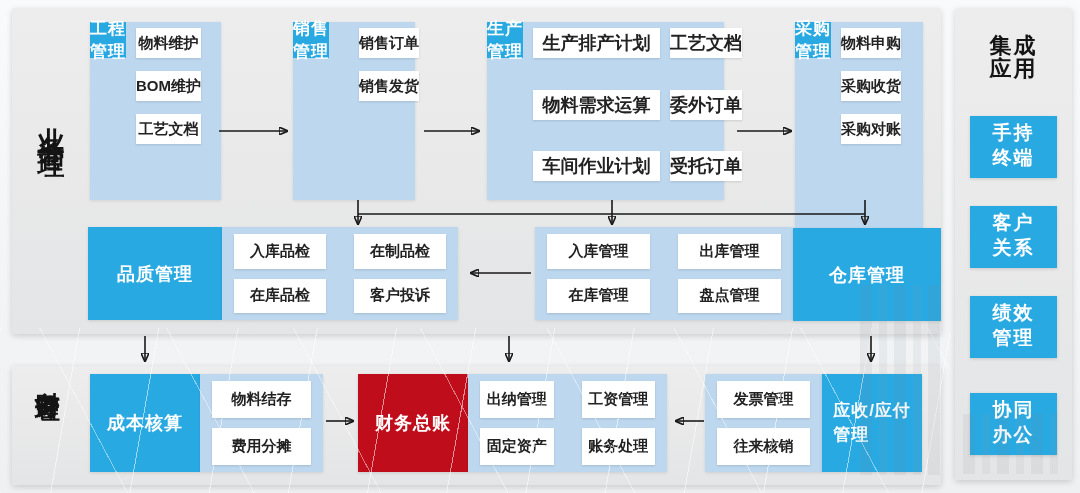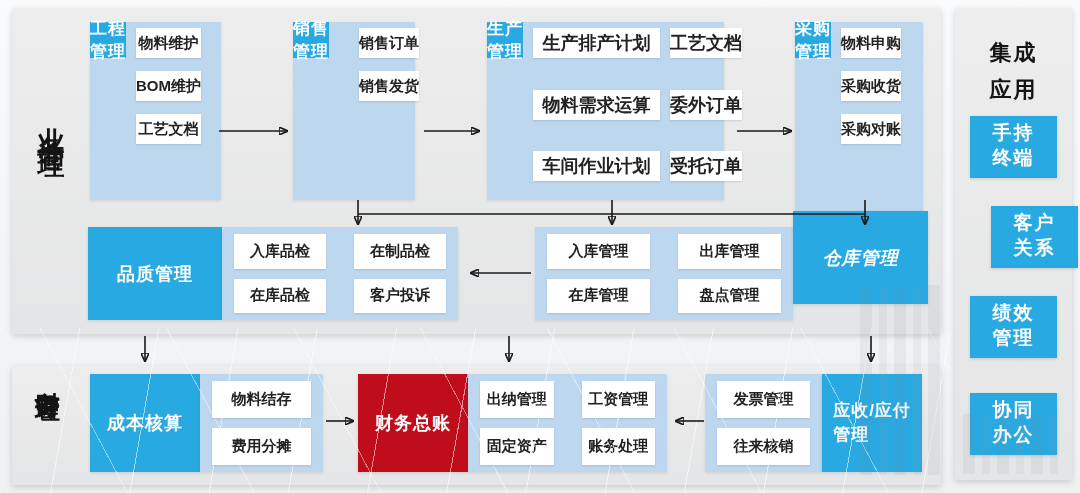--- a/index.html
+++ b/index.html
@@ -65,21 +65,21 @@
     display:grid;grid-template-columns:1fr 1fr;gap:10px 28px;
     padding:7px 12px;box-sizing:border-box;
     box-shadow:0 1px 3px rgba(0,0,0,.10);
   }
   .grid2.one-col{grid-template-columns:1fr;}
   .grid2 .mod{height:auto;}
   
   .side-title{
     position:absolute;left:0;width:117px;text-align:center;
     font-size:22px;font-weight:700;color:#141414;
-    white-space:pre-line;line-height:37px;letter-spacing:2px;
+    white-space:pre-line;line-height:23px;letter-spacing:2px;
   }
   .side-box{
     position:absolute;left:15px;width:87px;height:62px;
     background:#29a9e1;color:#fff;
     display:flex;align-items:center;justify-content:center;text-align:center;
     font-size:19px;font-weight:700;line-height:25px;letter-spacing:2px;
     white-space:pre-line;
     box-shadow:0 1px 3px rgba(0,0,0,.15);
     font-family:Liberation Mono, monospace;
   }
@@ -152,21 +152,21 @@
       <div class="mod">在库品检</div>
       <div class="mod">客户投诉</div>
     </div>
 
     <div class="grid2" style="left:523px;top:219px;width:258px;height:93px;">
       <div class="mod">入库管理</div>
       <div class="mod">出库管理</div>
       <div class="mod">在库管理</div>
       <div class="mod">盘点管理</div>
     </div>
-    <div class="solid" style="left:781px;top:203px;width:135px;height:93px;font-style:italic;">仓库管理</div>
+    <div class="solid" style="left:781px;top:220px;width:148px;height:93px;">仓库管理</div>
   </div>
 
   <div class="panel" style="left:12px;top:366px;width:929px;height:119px;">
 
     <div class="vlabel" style="left:20px;top:5px;font-size:25px;letter-spacing:2px;">财务管理</div>
 
     <div class="solid" style="left:78px;top:8px;width:110px;height:98px;">成本核算</div>
 
     <div class="grid2 one-col" style="left:188px;top:8px;width:123px;height:98px;">
       <div class="mod">物料结存</div>
@@ -189,21 +189,21 @@
 
     <div class="solid" style="left:810px;top:8px;width:100px;height:98px;font-size:17px;">应收/应付
 管理</div>
   </div>
 
   <div class="panel" style="left:955px;top:8px;width:117px;height:472px;">
     <div class="side-title" style="top:26px;">集成
 应用</div>
     <div class="side-box" style="top:108px;">手持
 终端</div>
-    <div class="side-box" style="top:198px;margin-left:21px;">客户
+    <div class="side-box" style="top:198px;">客户
 关系</div>
     <div class="side-box" style="top:288px;">绩效
 管理</div>
     <div class="side-box" style="top:378px;margin-top:7px;">协同
 办公</div>
     <div class="skyline" style="left:8px;bottom:6px;width:100px;height:60px;"></div>
   </div>
 
   <div class="persp-lines"></div>
   <div class="skyline" style="left:860px;top:285px;width:82px;height:190px;"></div>

